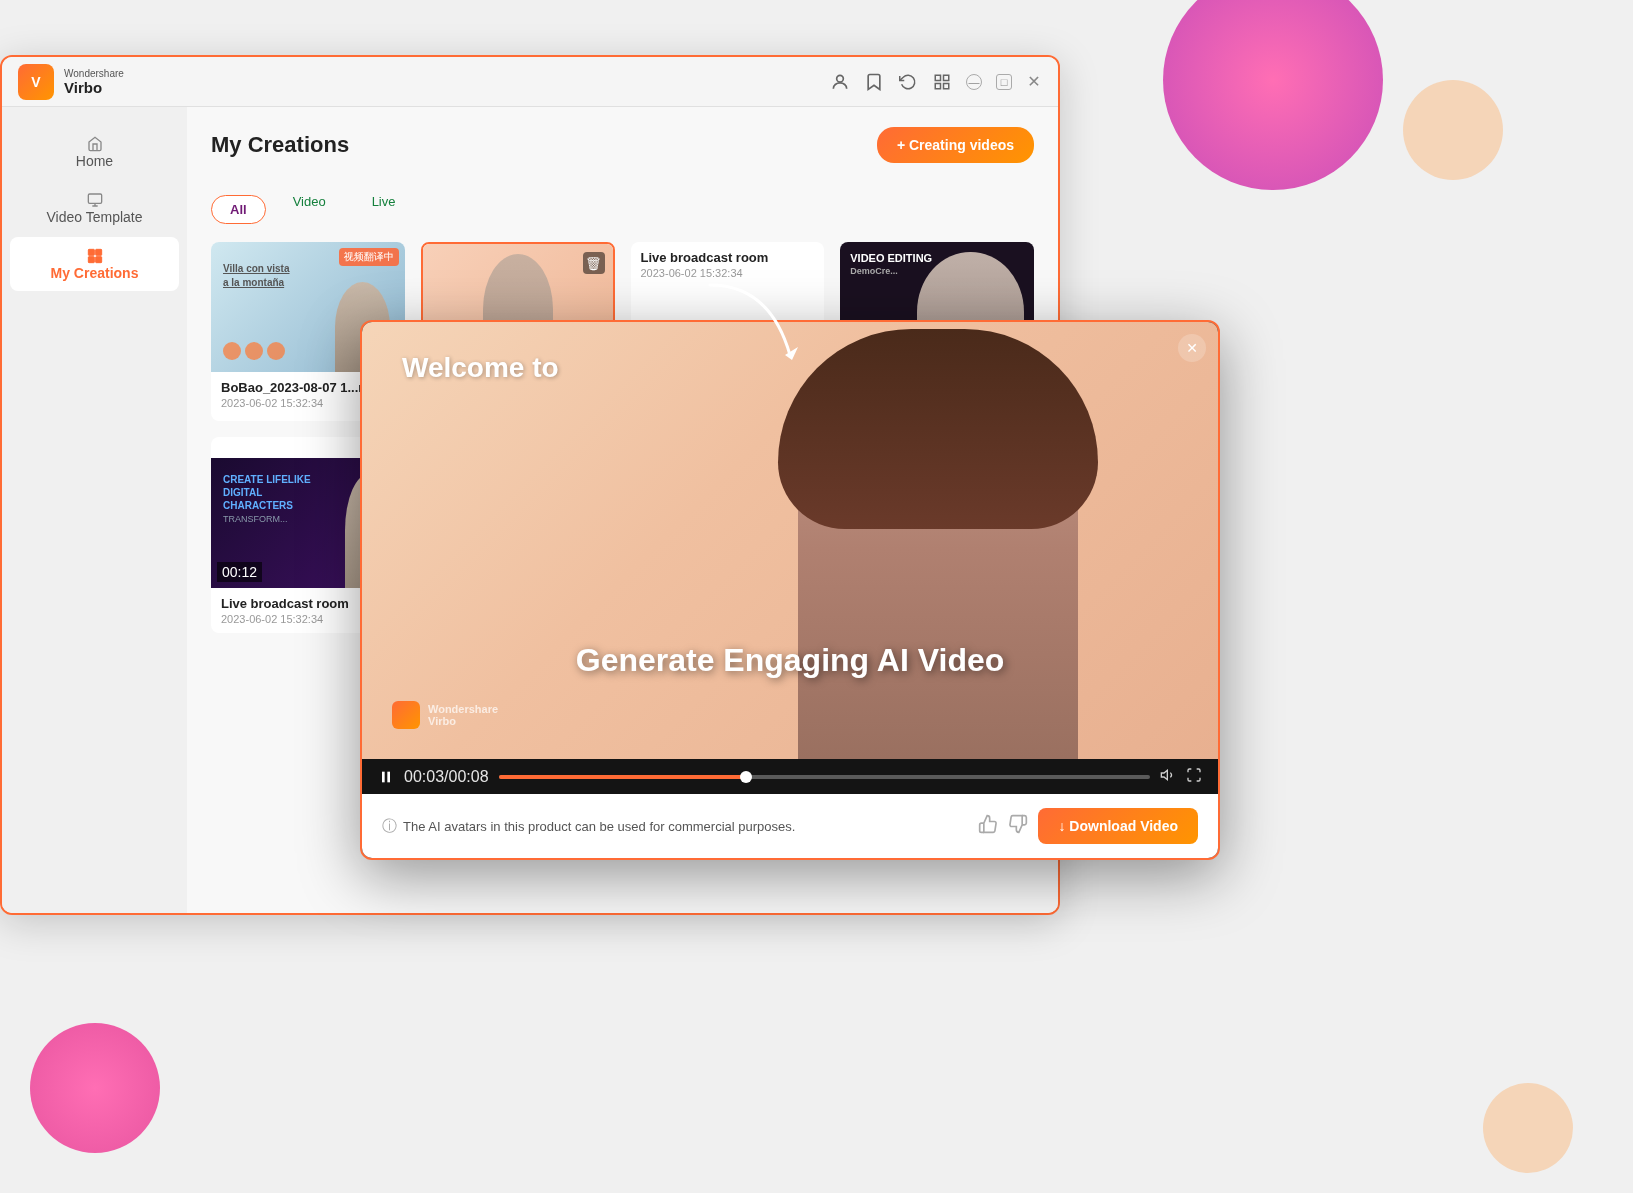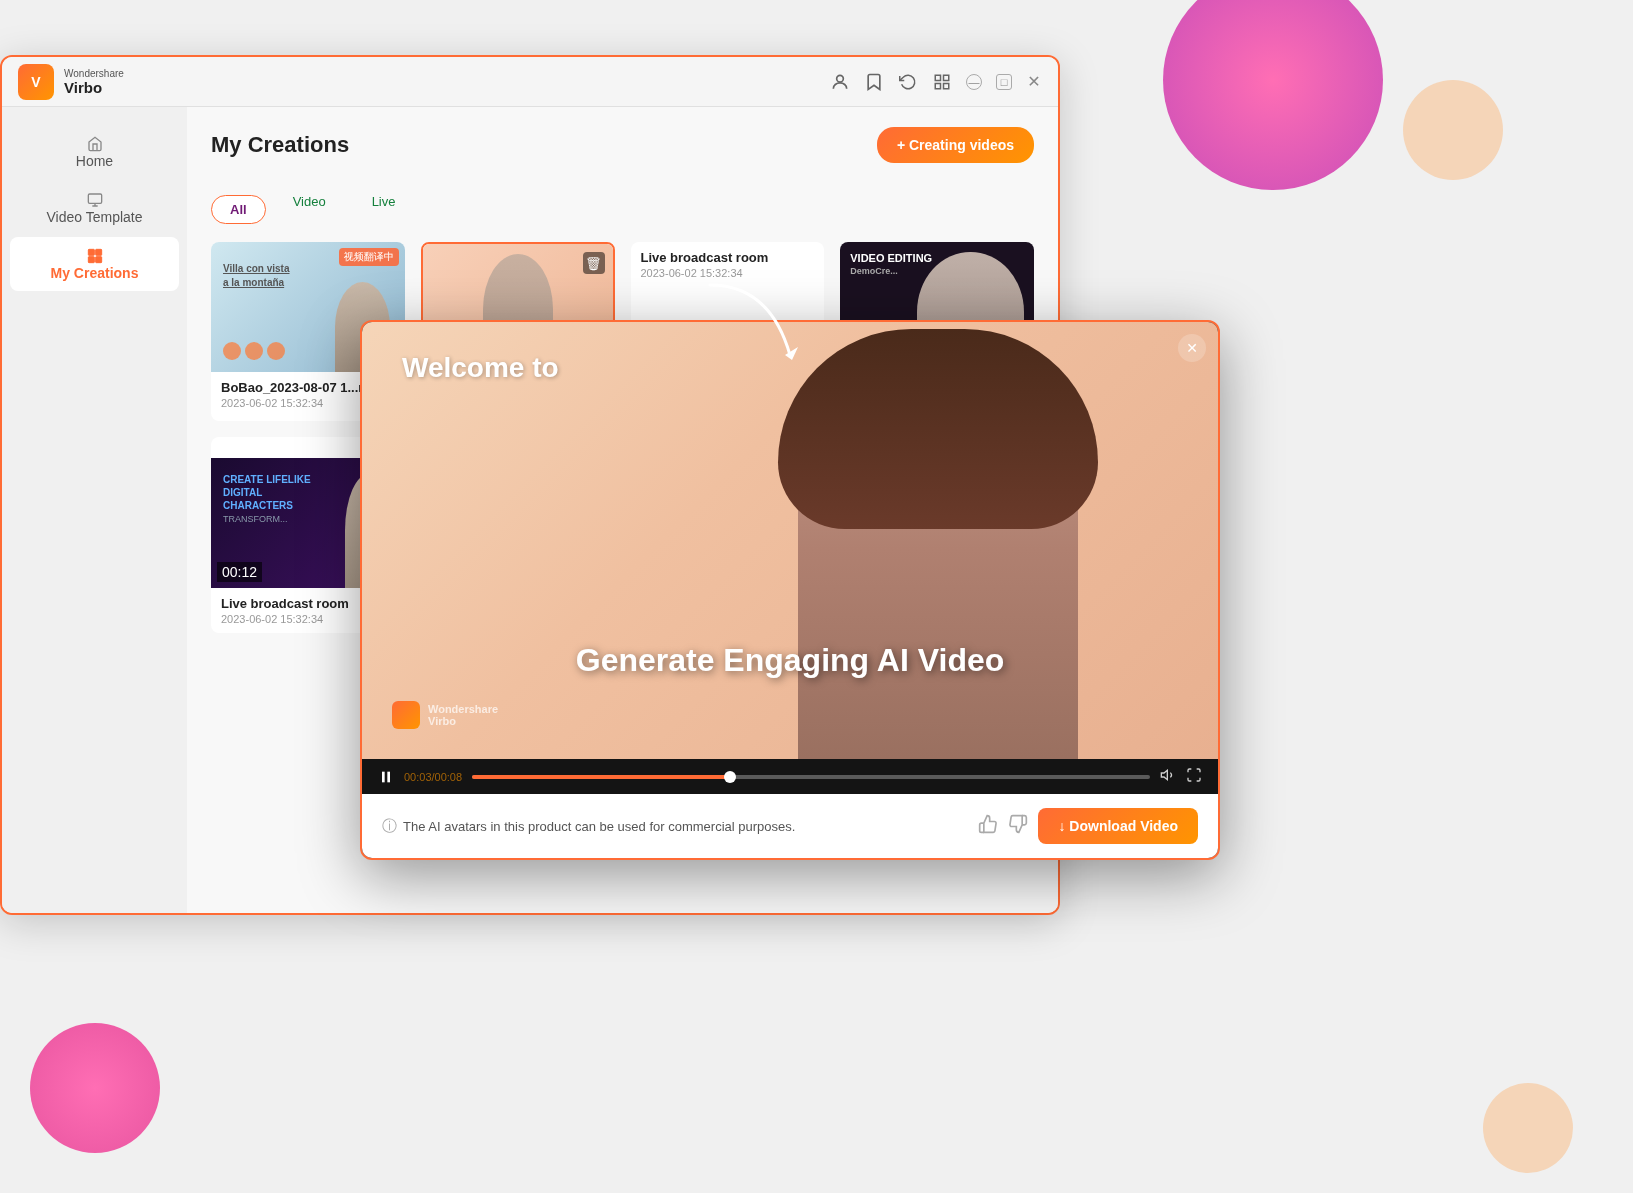--- a/index.html
+++ b/index.html
@@ -398,21 +398,21 @@
       align-items: center;
       gap: 10px;
     }
     .ctrl-btn {
       color: white;
       cursor: pointer;
       font-size: 16px;
       display: flex;
       align-items: center;
     }
-    .time-display { color: #a16207; font-size: 11px; }
+    .time-display { color: #e5e5e5; font-size: 16px; }
     .progress-bar {
       flex: 1;
       height: 4px;
       background: rgba(255,255,255,0.3);
       border-radius: 2px;
       position: relative;
       cursor: pointer;
     }
     .progress-fill {
       width: 38%;

